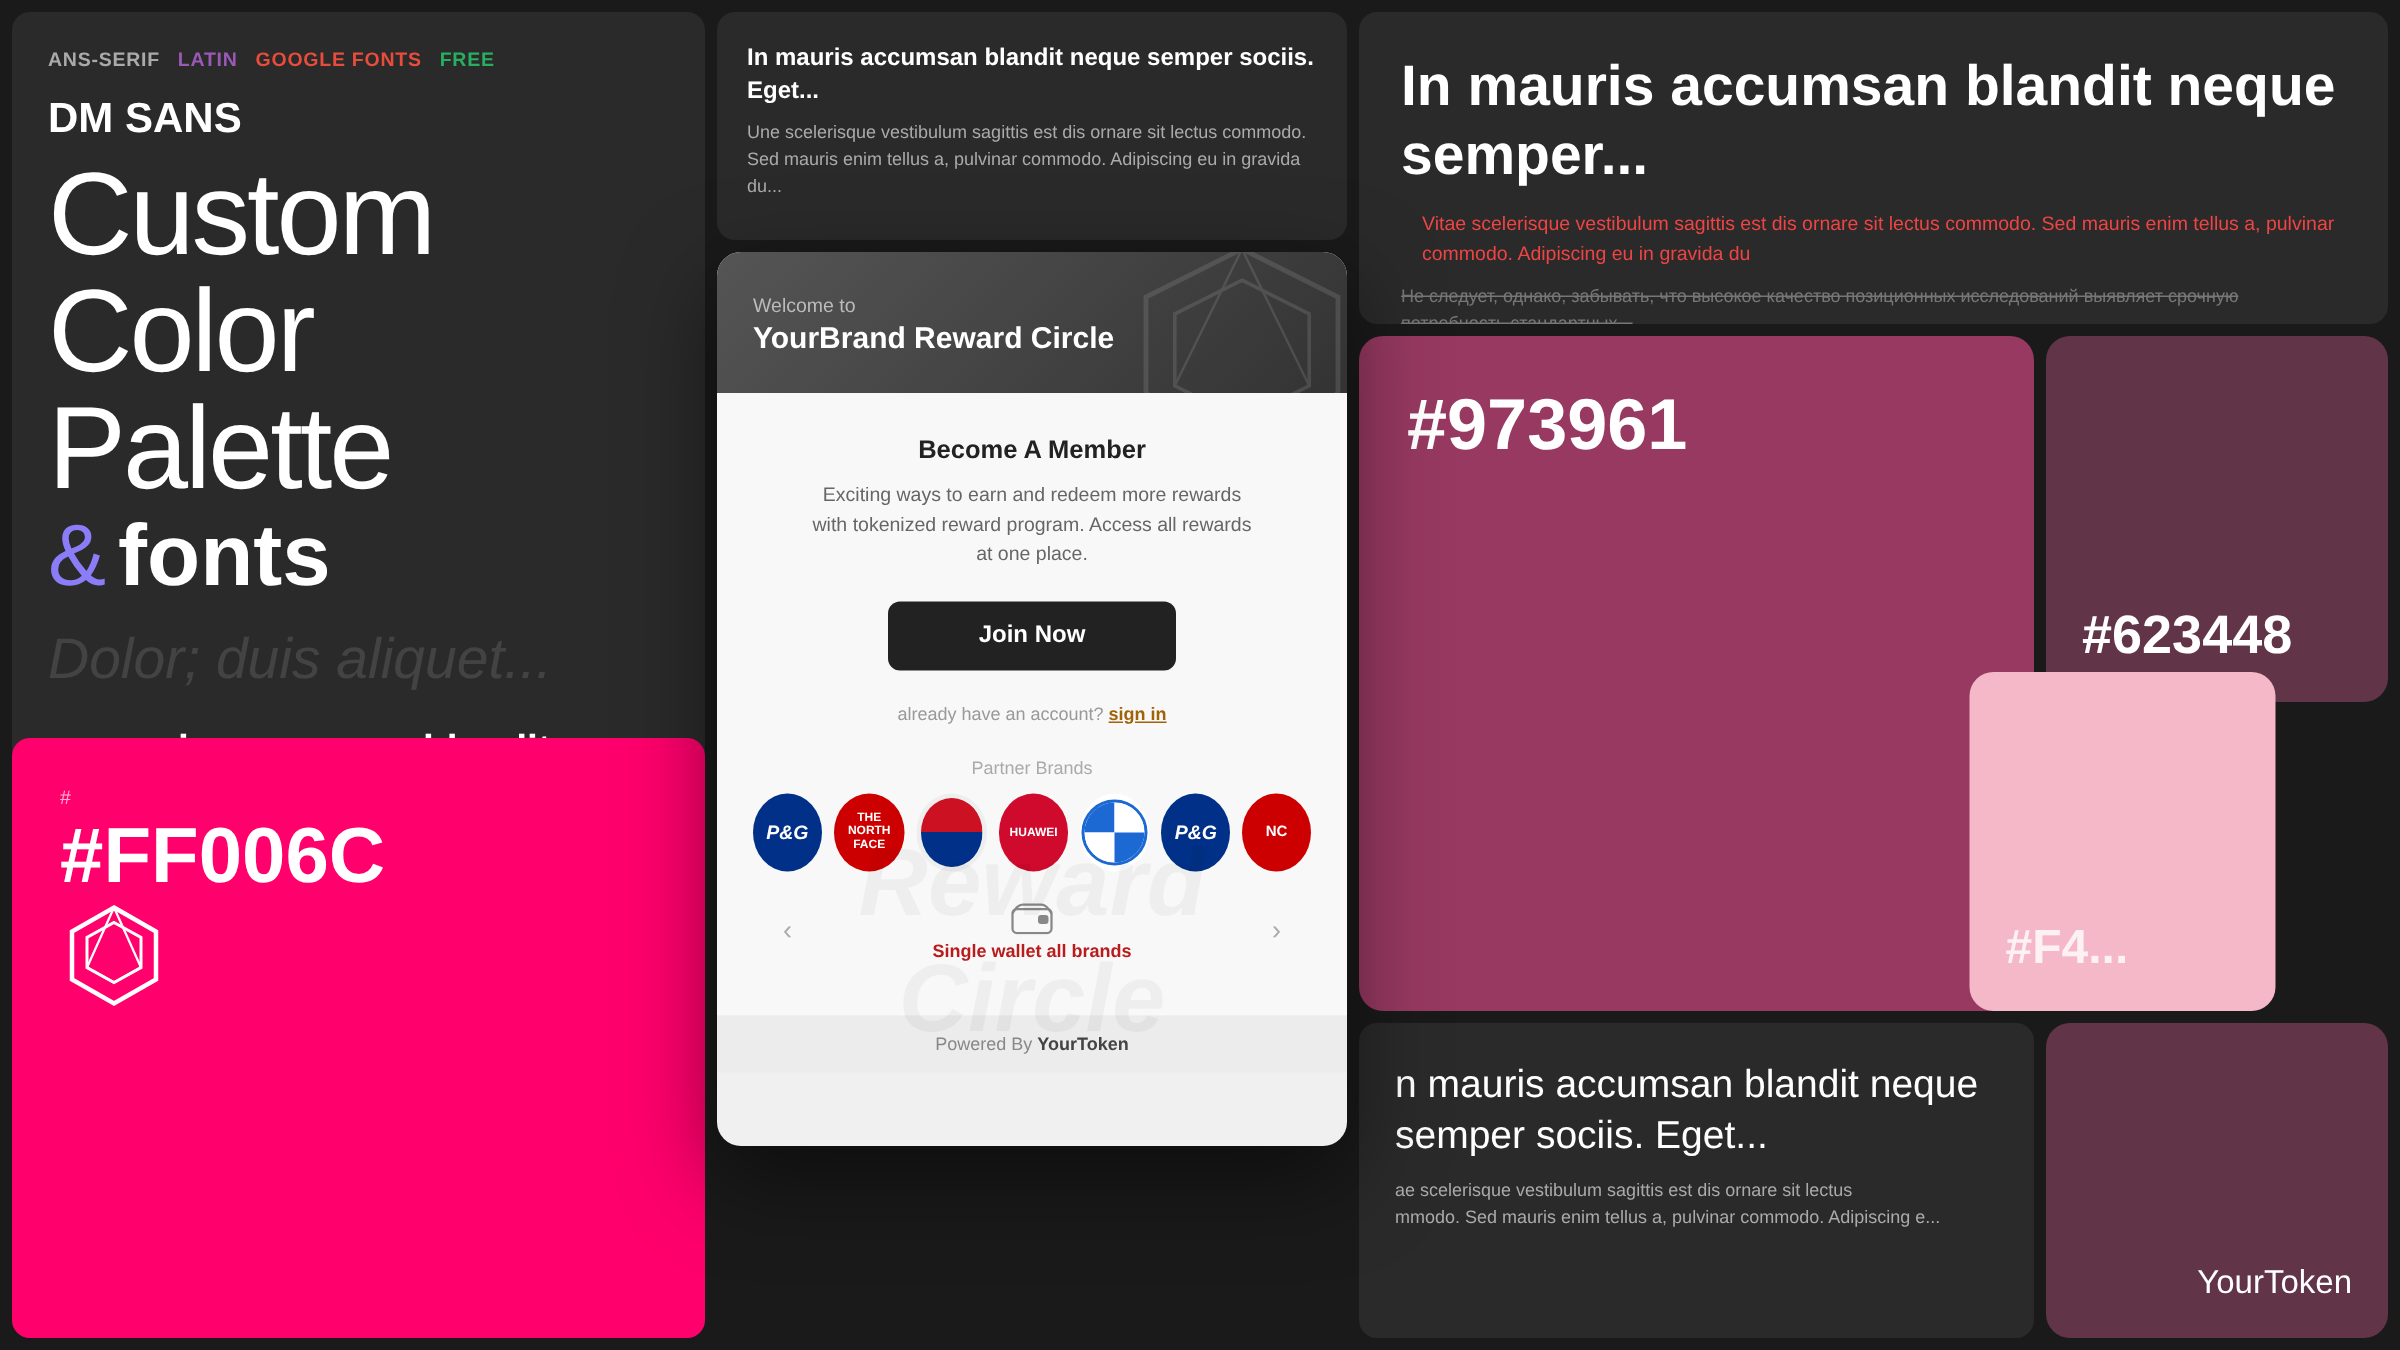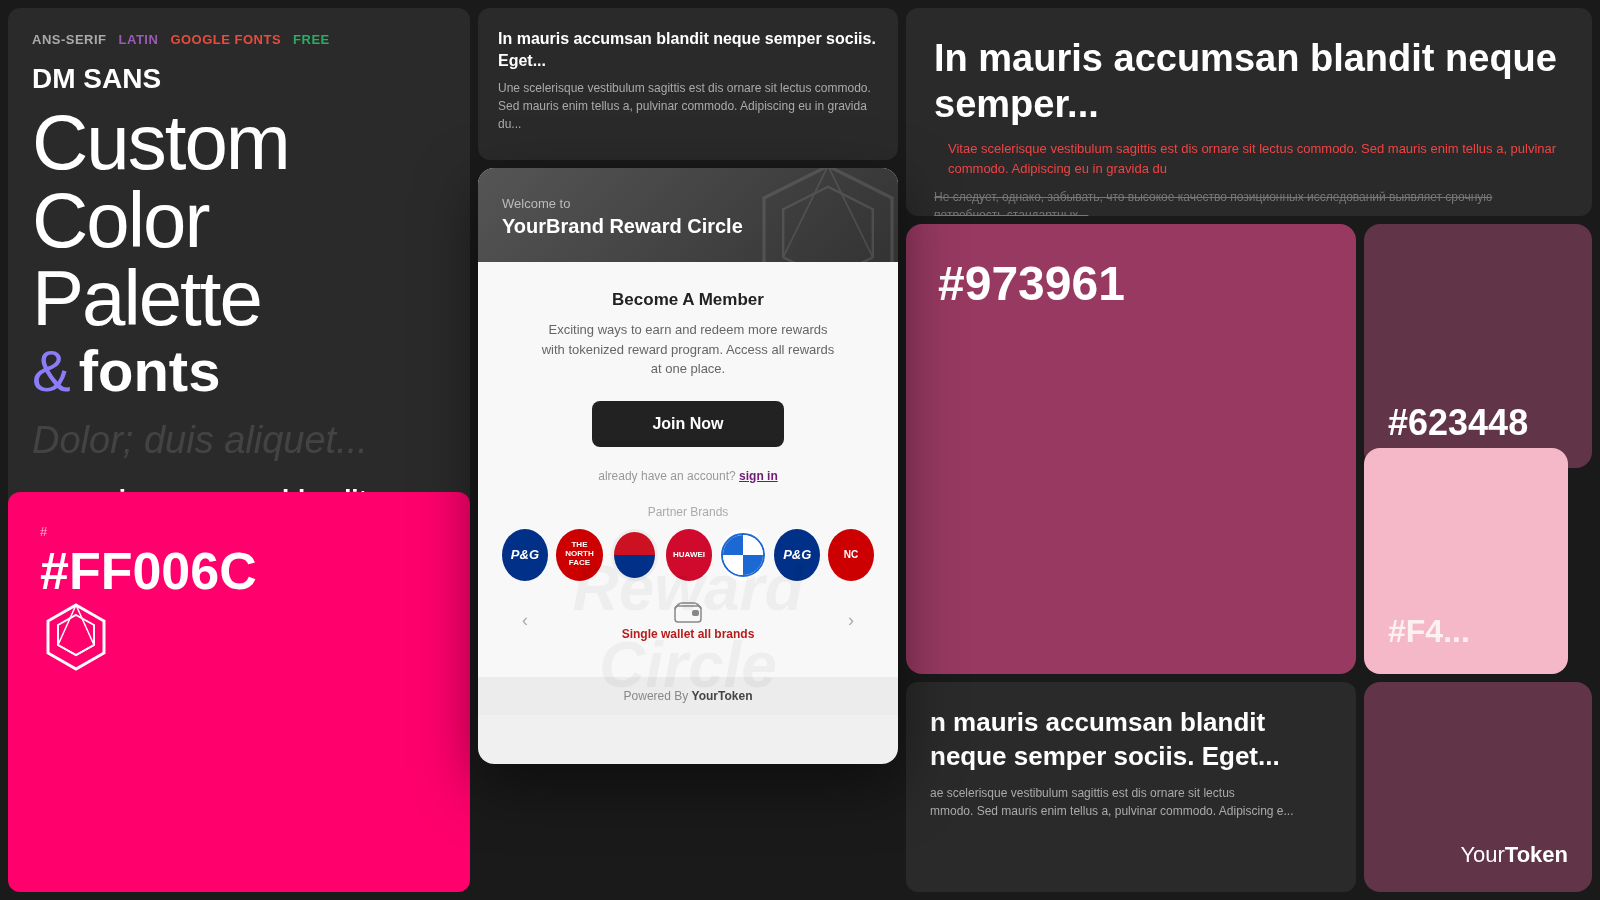--- a/index.html
+++ b/index.html
@@ -196,21 +196,21 @@
       background: #623448;
       border-radius: 16px;
       padding: 24px;
       display: flex;
       flex-direction: column;
       justify-content: flex-end;
     }
 
     .panel-color-f4 {
       position: absolute;
-      left: 1364px; top: 448px;
+      left: 1313px; top: 448px;
       width: 204px; height: 226px;
       background: #f4b8c8;
       border-radius: 16px;
       padding: 24px;
       display: flex;
       flex-direction: column;
       justify-content: flex-end;
     }
 
     .panel-pink-bottom {
@@ -363,21 +363,21 @@
       
       <div class="watermark">Reward<br>Circle</div>
 
       <div style="font-size:17px;font-weight:700;color:#222;margin-bottom:10px;">Become A Member</div>
       <div style="font-size:13px;color:#666;line-height:1.5;max-width:300px;margin:0 auto 22px;">Exciting ways to earn and redeem more rewards with tokenized reward program. Access all rewards at one place.</div>
 
       <button class="join-btn">Join Now</button>
 
       <div style="font-size:12px;color:#999;margin-top:10px;margin-bottom:22px;">
         <span>already have an account?</span>
-        <a href="#" style="color:#701a75;font-weight:600;text-decoration:underline;">sign in</a>
+        <a href="#" style="color:#a16207;font-weight:600;text-decoration:underline;">sign in</a>
       </div>
 
       <div style="font-size:12px;color:#aaa;margin-bottom:10px;">Partner Brands</div>
 
       
       <div class="partner-logos">
         <div class="partner-logo pg-circle">P&amp;G</div>
         <div class="partner-logo tnf-circle" style="background:#cc0000;font-size:8px;padding:6px;">THE NORTH FACE</div>
         <div class="partner-logo" style="background:linear-gradient(180deg,#cc1122 50%,#003087 50%);border:3px solid #eee;"></div>
         <div class="partner-logo huawei-circle" style="font-size:8px;text-align:center;padding:4px;">HUAWEI</div>
@@ -426,23 +426,23 @@
 
   <div class="panel-color-623">
     <div style="font-size:36px;font-weight:900;color:#fff;">#623448</div>
   </div>
 
   <div class="panel-color-f4">
     <div style="font-size:32px;font-weight:900;color:rgba(255,255,255,0.8);">#F4...</div>
   </div>
 
   <div class="panel-bottom-right">
-    <div style="font-size:26px;font-weight:700;color:#fff;line-height:1.3;margin-bottom:10px;">n mauris accumsan blandit neque semper sociis. Eget...</div>
+    <div style="font-size:26px;font-weight:400;color:#fff;line-height:1.3;margin-bottom:10px;">n mauris accumsan blandit neque semper sociis. Eget...</div>
     <div style="font-size:12px;color:#aaa;line-height:1.5;">ae scelerisque vestibulum sagittis est dis ornare sit lectus<br>mmodo. Sed mauris enim tellus a, pulvinar commodo. Adipiscing e...</div>
   </div>
 
   <div class="panel-yourtoken">
     <div style="font-size:22px;color:#fff;text-align:right;">
-      <span>Your</span><span style="font-weight:700;">Token</span>
+      <span>Your</span><span style="font-weight:400;">Token</span>
     </div>
   </div>
 
 </div>
 
 </body></html>

